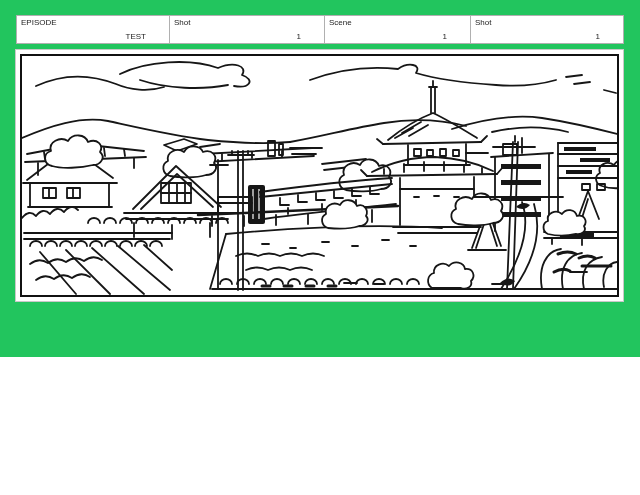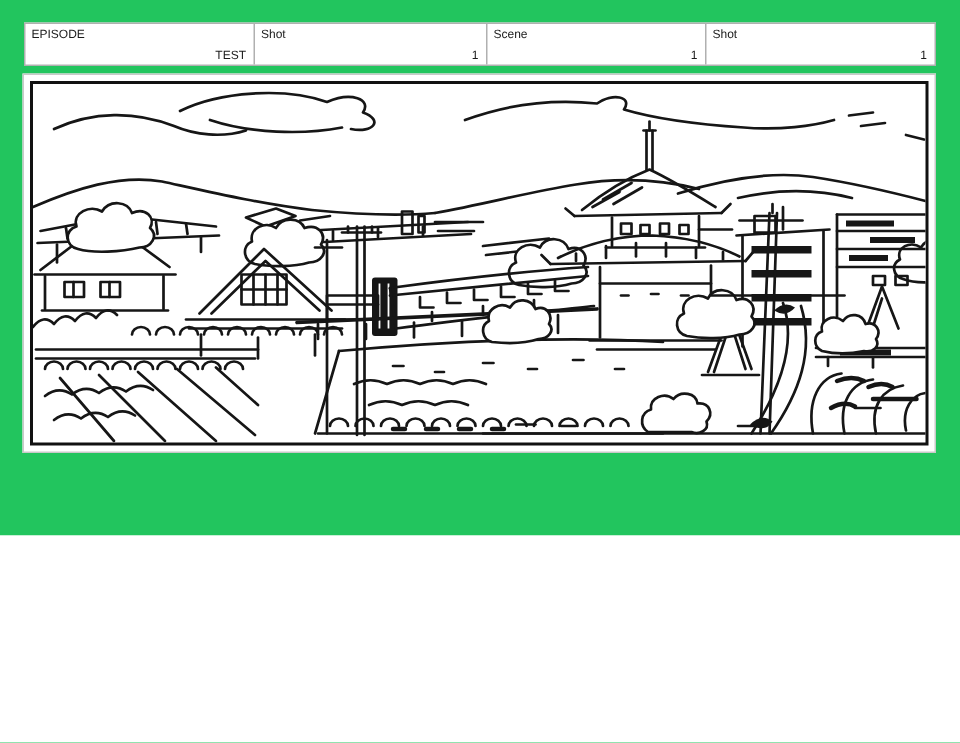--- a/index.html
+++ b/index.html
@@ -5,21 +5,21 @@
   html,body{margin:0;padding:0;background:#ffffff;}
   .page{position:relative;width:640px;height:357px;background:#22c55e;overflow:hidden;
         font-family:"Liberation Sans", sans-serif;color:#1a1a1a;}
   
   .slate{position:absolute;left:16px;top:15px;width:608px;height:29px;display:flex;
          border:1px solid #b0b0b0;box-sizing:border-box;background:#fff;}
   .slate-cell{position:relative;box-sizing:border-box;height:100%;}
   .slate-cell + .slate-cell{border-left:1px solid #b0b0b0;}
   .c0{width:152px;} .c1{width:155px;} .c2{width:146px;} .c3{flex:1;}
   .slate-label{position:absolute;top:2px;left:4px;font-size:8px;line-height:9px;color:#1b1b1b;}
-  .slate-value{position:absolute;bottom:2px;right:5px;font-size:8px;line-height:9px;color:#1b1b1b;margin-left:46px;}
+  .slate-value{position:absolute;bottom:2px;right:23px;font-size:8px;line-height:9px;color:#1b1b1b;margin-left:46px;}
   
   .panel-wrap{position:absolute;left:15px;top:49px;width:609px;height:253px;
               border:1px solid #c9c9c9;box-sizing:border-box;padding:4px;background:#fff;}
   .panel-frame{width:599px;height:243px;border:2px solid #111;box-sizing:border-box;background:#fff;}
   .panel-frame svg{display:block;}
 </style>
 </head>
 <body>
 
 <div class="page">

